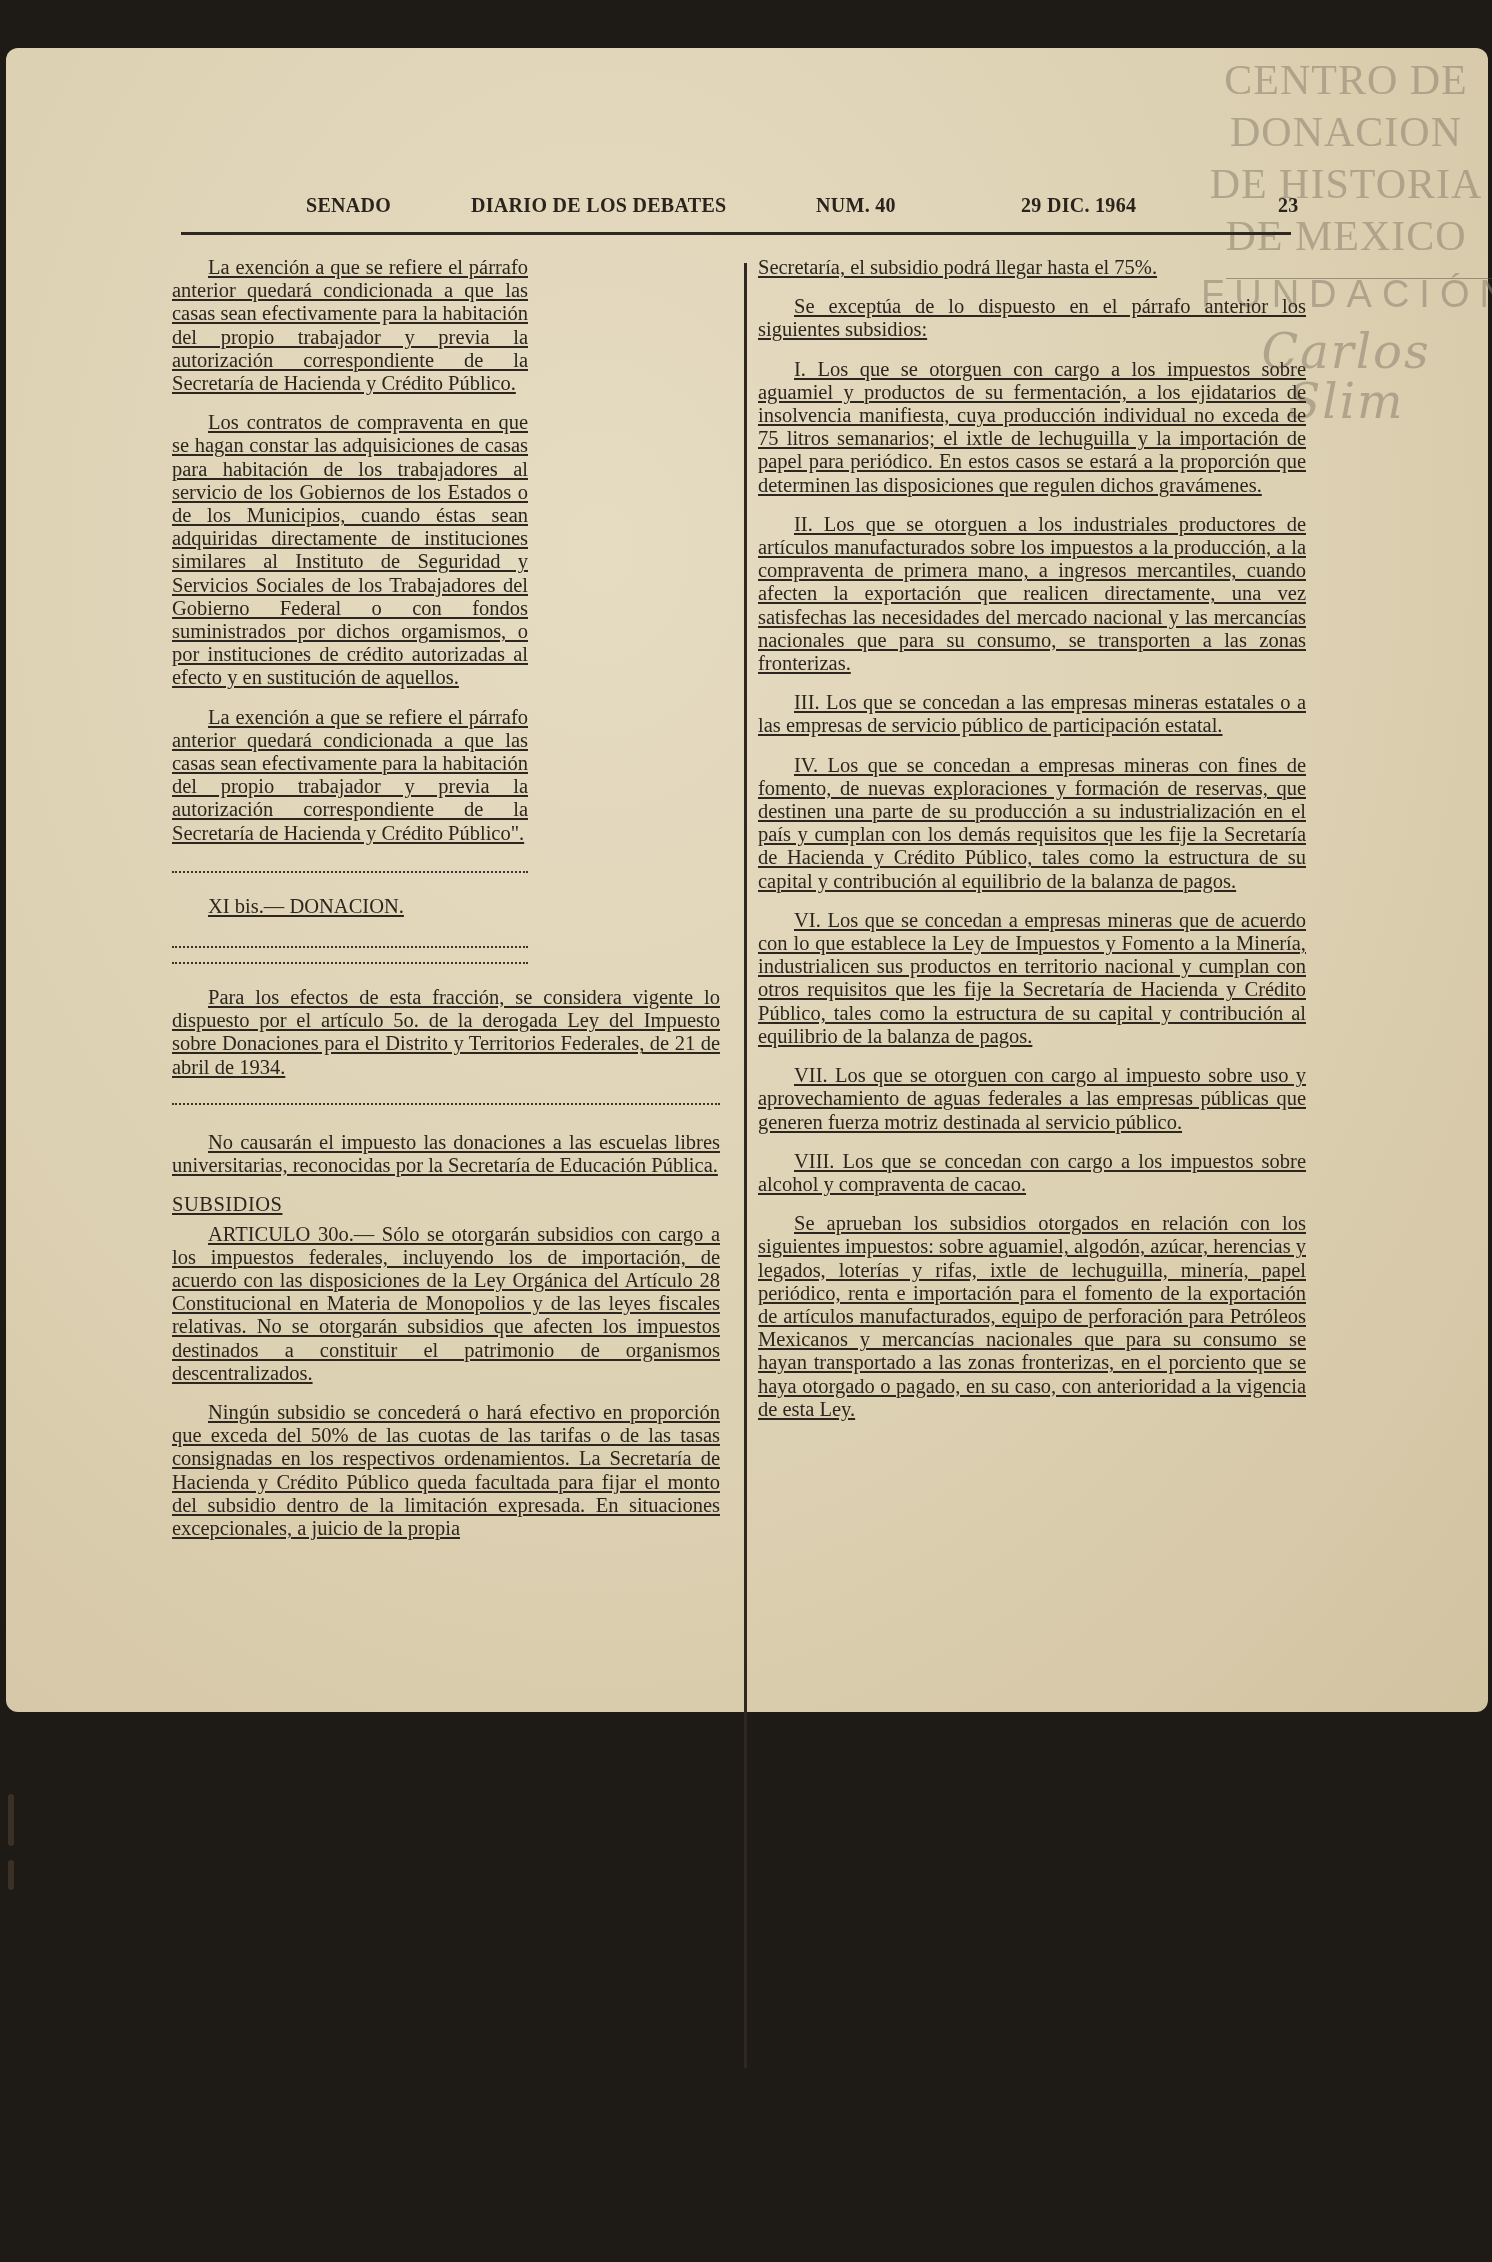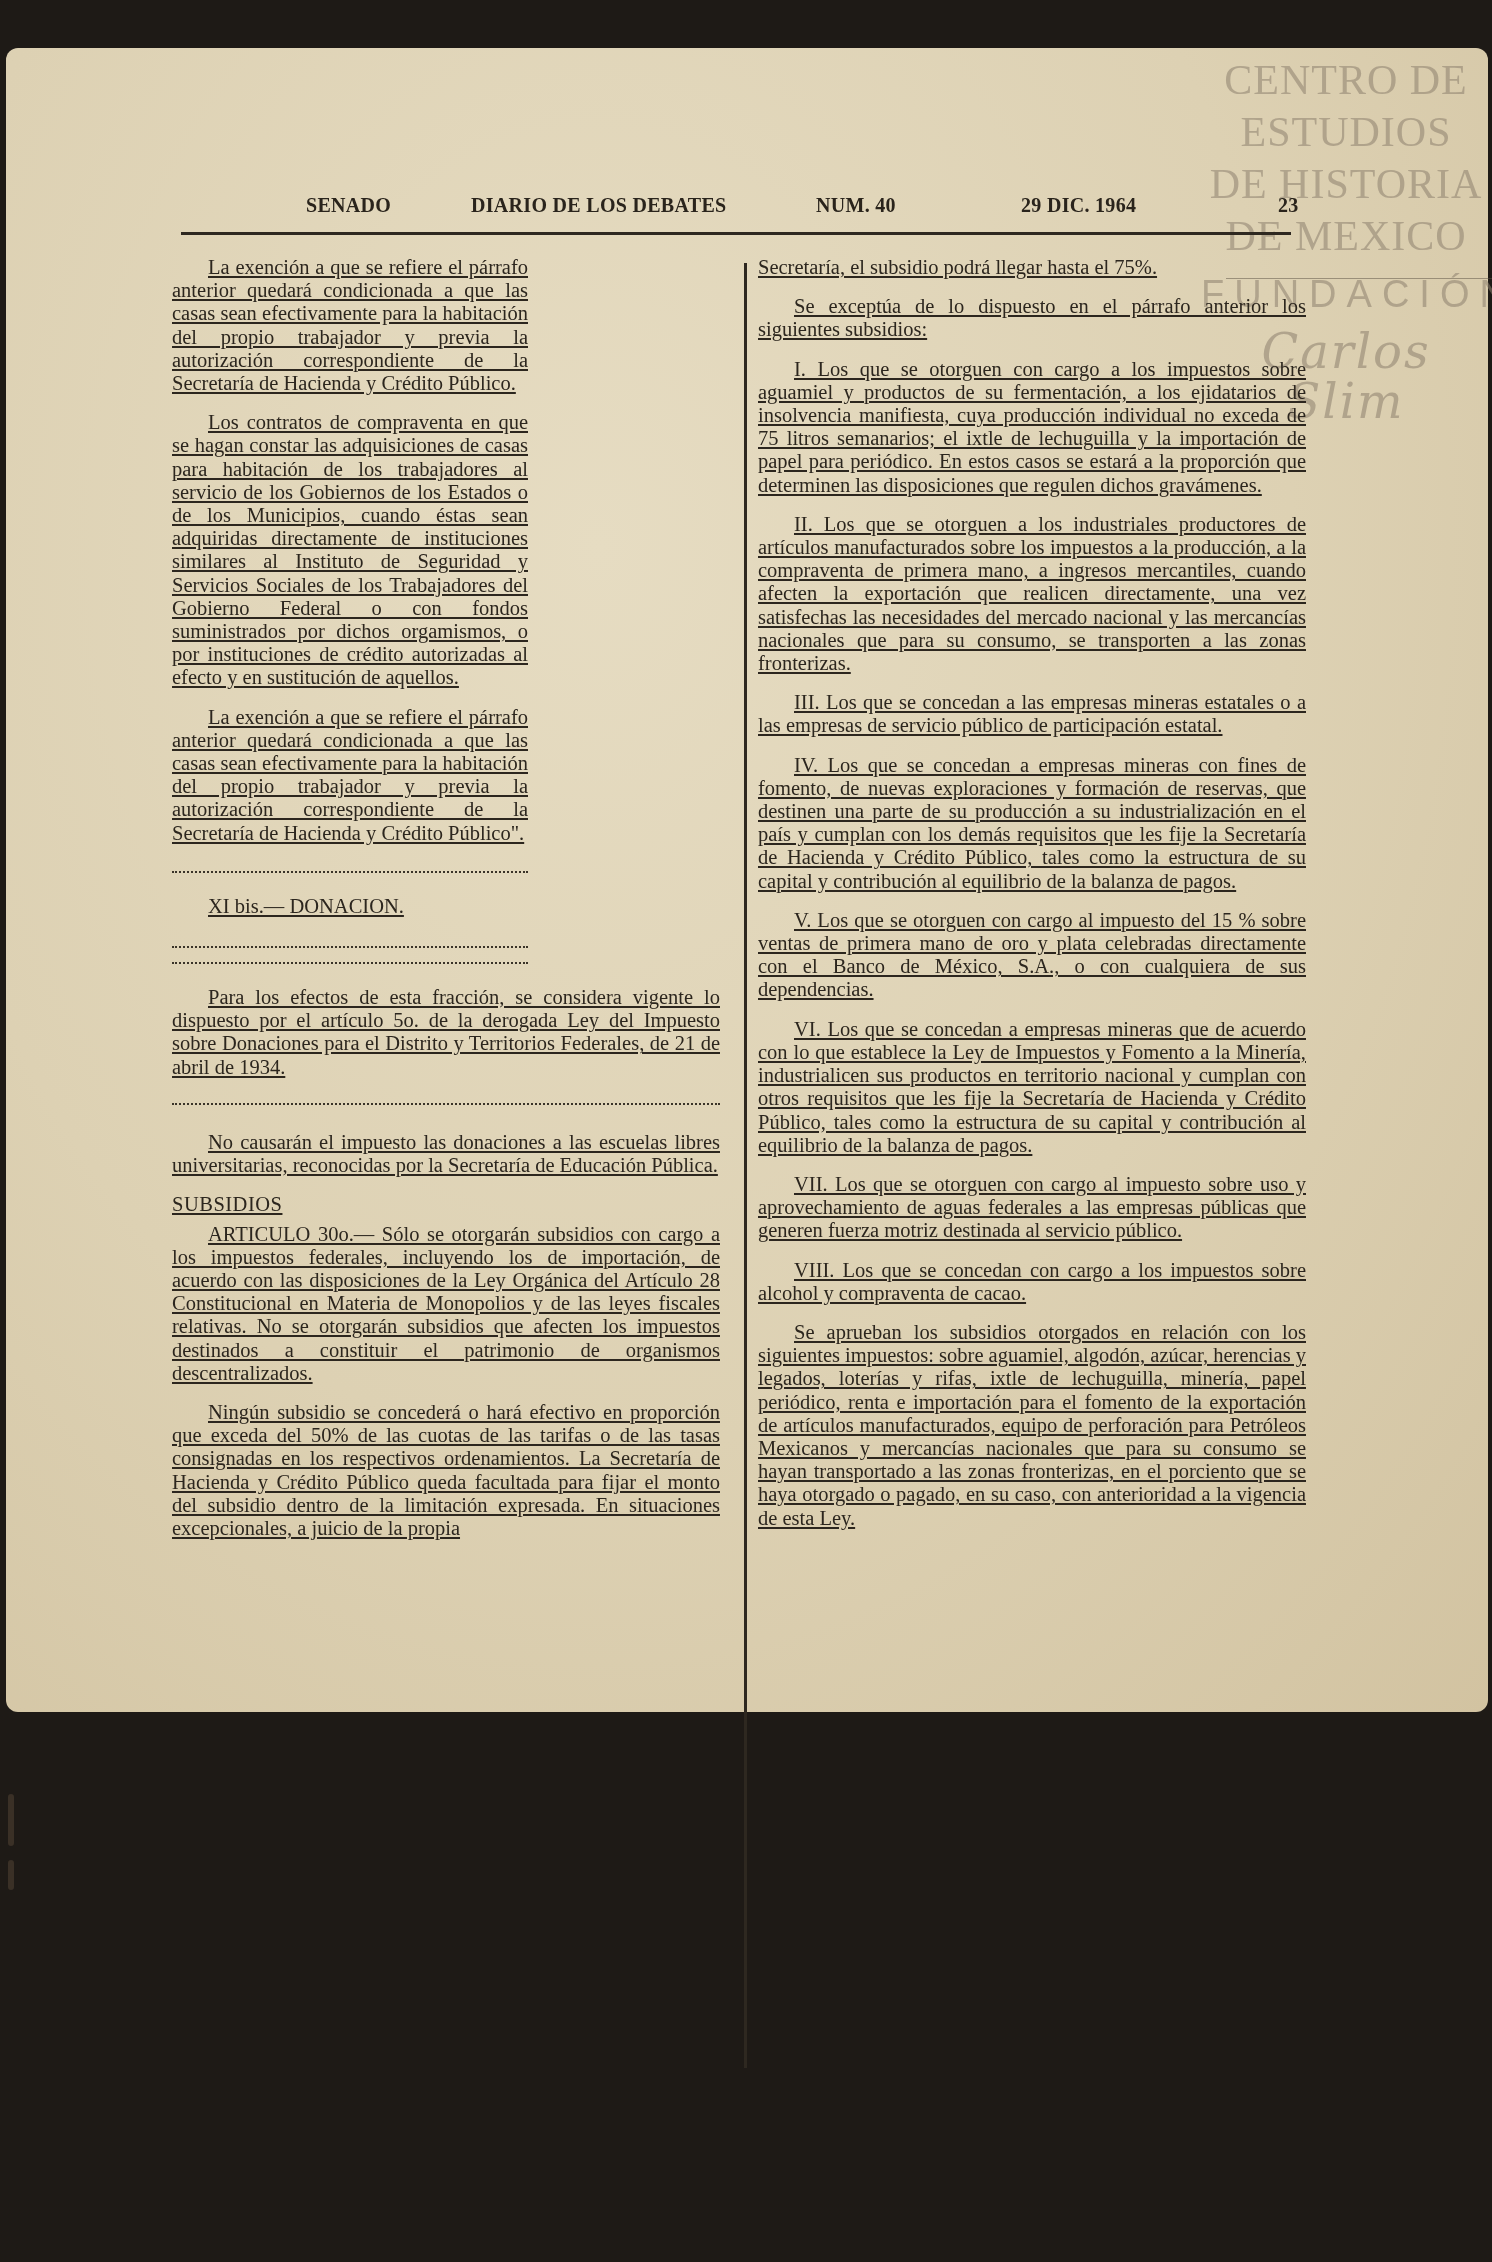--- a/index.html
+++ b/index.html
@@ -66,21 +66,21 @@
   }
   .staple { position: absolute; left: 2px; width: 6px; background: #3a3026; border-radius: 3px; }
 </style>
 </head>
 <body>
 
 <div class="page">
 
   <div class="watermark">
     <div>CENTRO DE</div>
-    <div>ESTUDIOS</div>
+    <div>DONACION</div>
     <div>DE HISTORIA</div>
     <div>DE MEXICO</div>
     <div class="fund">FUNDACIÓN</div>
     <div class="sig">Carlos Slim</div>
   </div>
 
   <div class="header">
     <span style="left:0px">SENADO</span>
     <span style="left:165px">DIARIO DE LOS DEBATES</span>
     <span style="left:510px">NUM. 40</span>
@@ -110,21 +110,20 @@
   <div class="vrule"></div>
   <div class="hasta-rule"></div>
 
   <div class="col col-right">
     <p class="noindent">Secretaría, el subsidio podrá llegar hasta el 75%.</p>
     <p>Se exceptúa de lo dispuesto en el párrafo anterior los siguientes subsidios:</p>
     <p>I. Los que se otorguen con cargo a los impuestos sobre aguamiel y productos de su fermentación, a los ejidatarios de insolvencia manifiesta, cuya producción individual no exceda de 75 litros semanarios; el ixtle de lechuguilla y la importación de papel para periódico. En estos casos se estará a la proporción que determinen las disposiciones que regulen dichos gravámenes.</p>
     <p>II. Los que se otorguen a los industriales productores de artículos manufacturados sobre los impuestos a la producción, a la compraventa de primera mano, a ingresos mercantiles, cuando afecten la exportación que realicen directamente, una vez satisfechas las necesidades del mercado nacional y las mercancías nacionales que para su consumo, se transporten a las zonas fronterizas.</p>
     <p>III. Los que se concedan a las empresas mineras estatales o a las empresas de servicio público de participación estatal.</p>
     <p>IV. Los que se concedan a empresas mineras con fines de fomento, de nuevas exploraciones y formación de reservas, que destinen una parte de su producción a su industrialización en el país y cumplan con los demás requisitos que les fije la Secretaría de Hacienda y Crédito Público, tales como la estructura de su capital y contribución al equilibrio de la balanza de pagos.</p>
-    <p>V. Los que se otorguen con cargo al impuesto del 15 % sobre ventas de primera mano de oro y plata celebradas directamente con el Banco de México, S.A., o con cualquiera de sus dependencias.</p>
     <p>VI. Los que se concedan a empresas mineras que de acuerdo con lo que establece la Ley de Impuestos y Fomento a la Minería, industrialicen sus productos en territorio nacional y cumplan con otros requisitos que les fije la Secretaría de Hacienda y Crédito Público, tales como la estructura de su capital y contribución al equilibrio de la balanza de pagos.</p>
     <p>VII. Los que se otorguen con cargo al impuesto sobre uso y aprovechamiento de aguas federales a las empresas públicas que generen fuerza motriz destinada al servicio público.</p>
     <p>VIII. Los que se concedan con cargo a los impuestos sobre alcohol y compraventa de cacao.</p>
     <p>Se aprueban los subsidios otorgados en relación con los siguientes impuestos: sobre aguamiel, algodón, azúcar, herencias y legados, loterías y rifas, ixtle de lechuguilla, minería, papel periódico, renta e importación para el fomento de la exportación de artículos manufacturados, equipo de perforación para Petróleos Mexicanos y mercancías nacionales que para su consumo se hayan transportado a las zonas fronterizas, en el porciento que se haya otorgado o pagado, en su caso, con anterioridad a la vigencia de esta Ley.</p>
   </div>
 
   <div class="staple" style="top:1746px;height:52px"></div>
   <div class="staple" style="top:1812px;height:30px"></div>
 </div>
 

